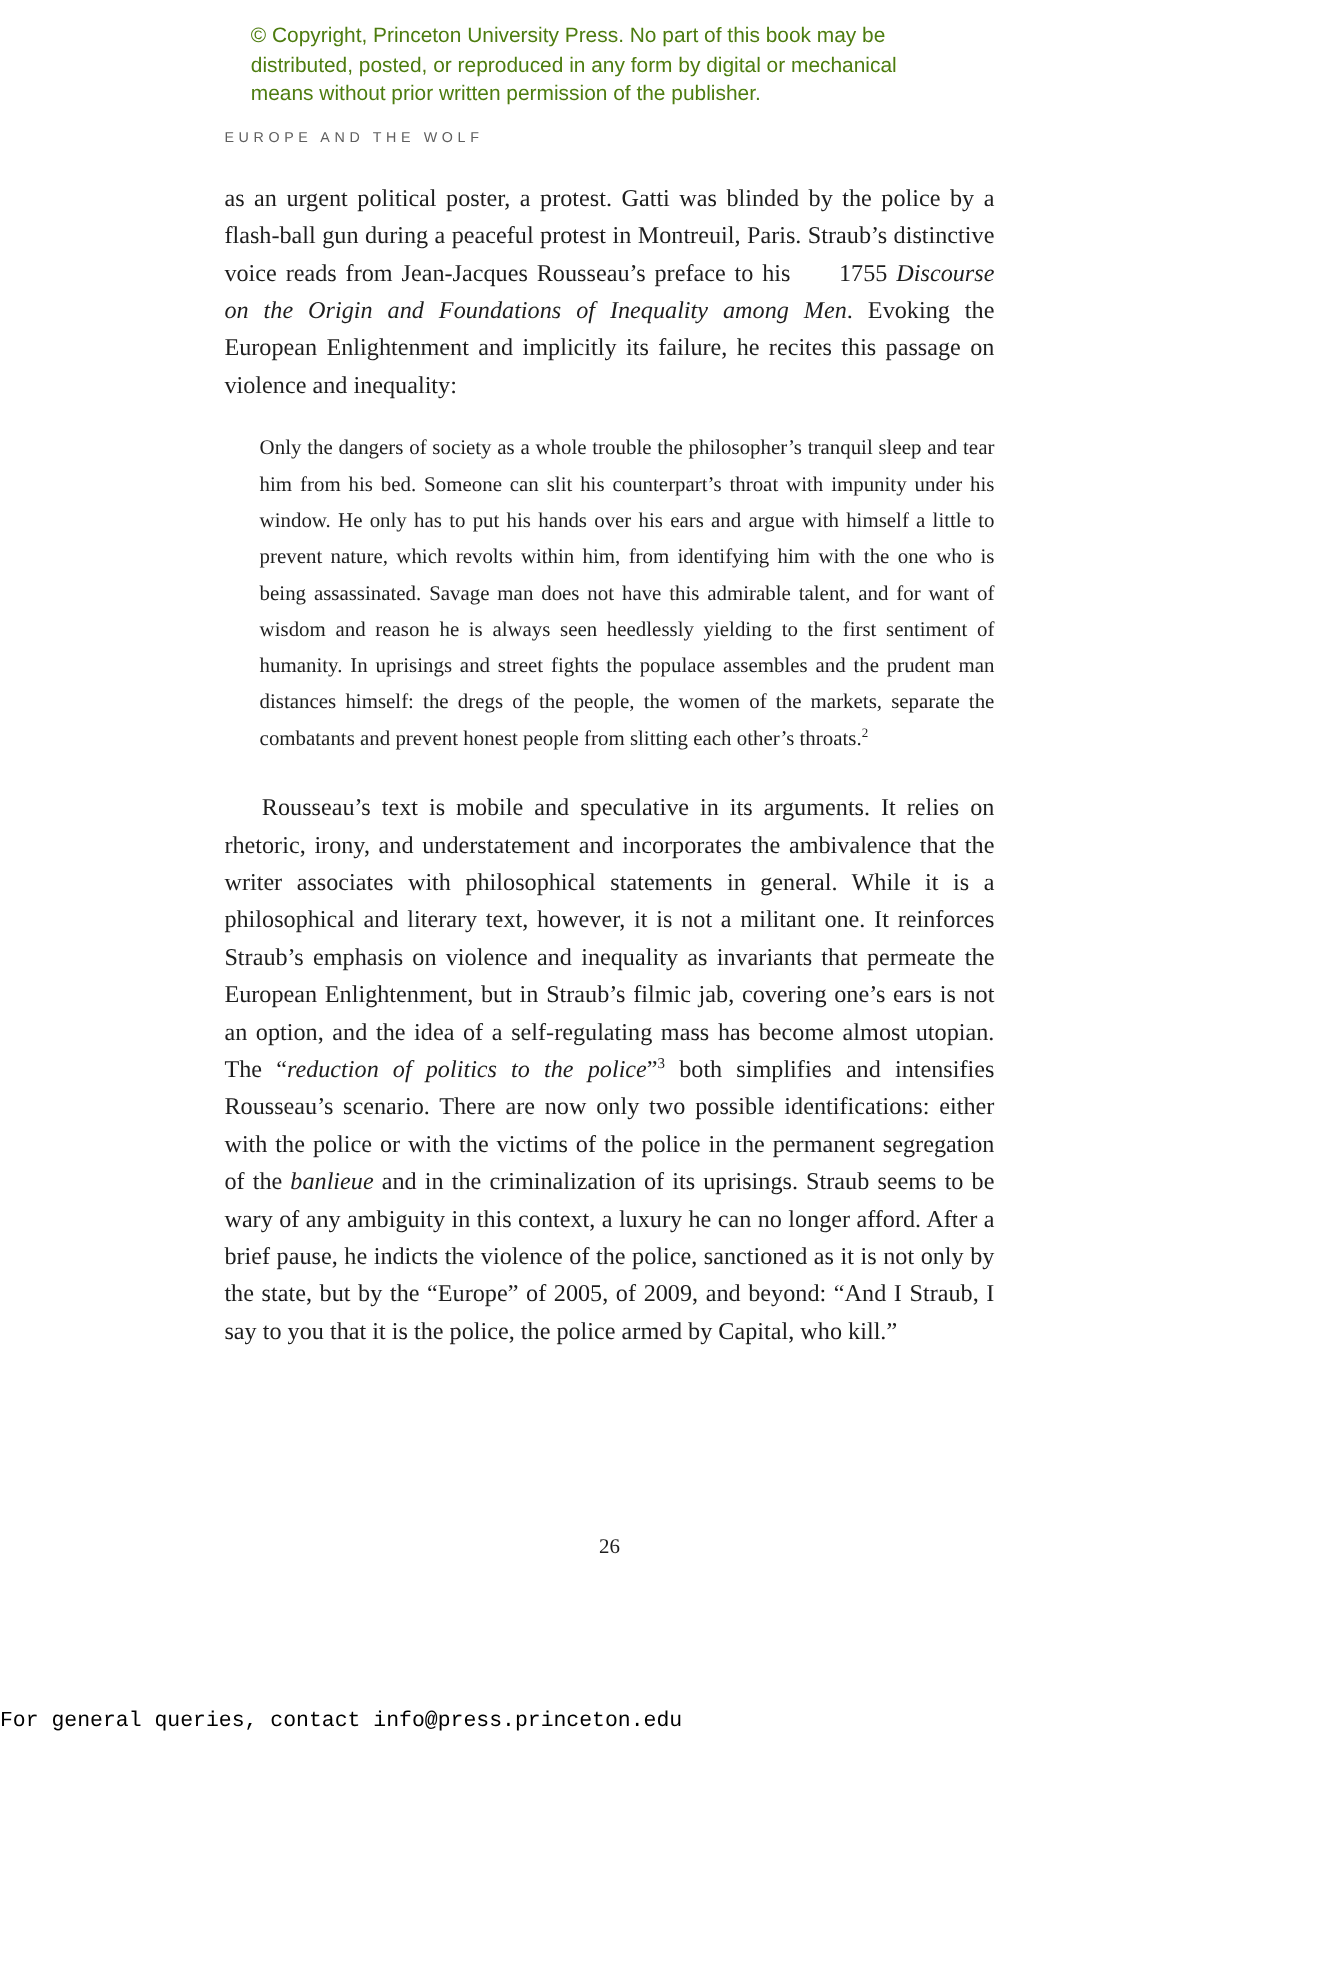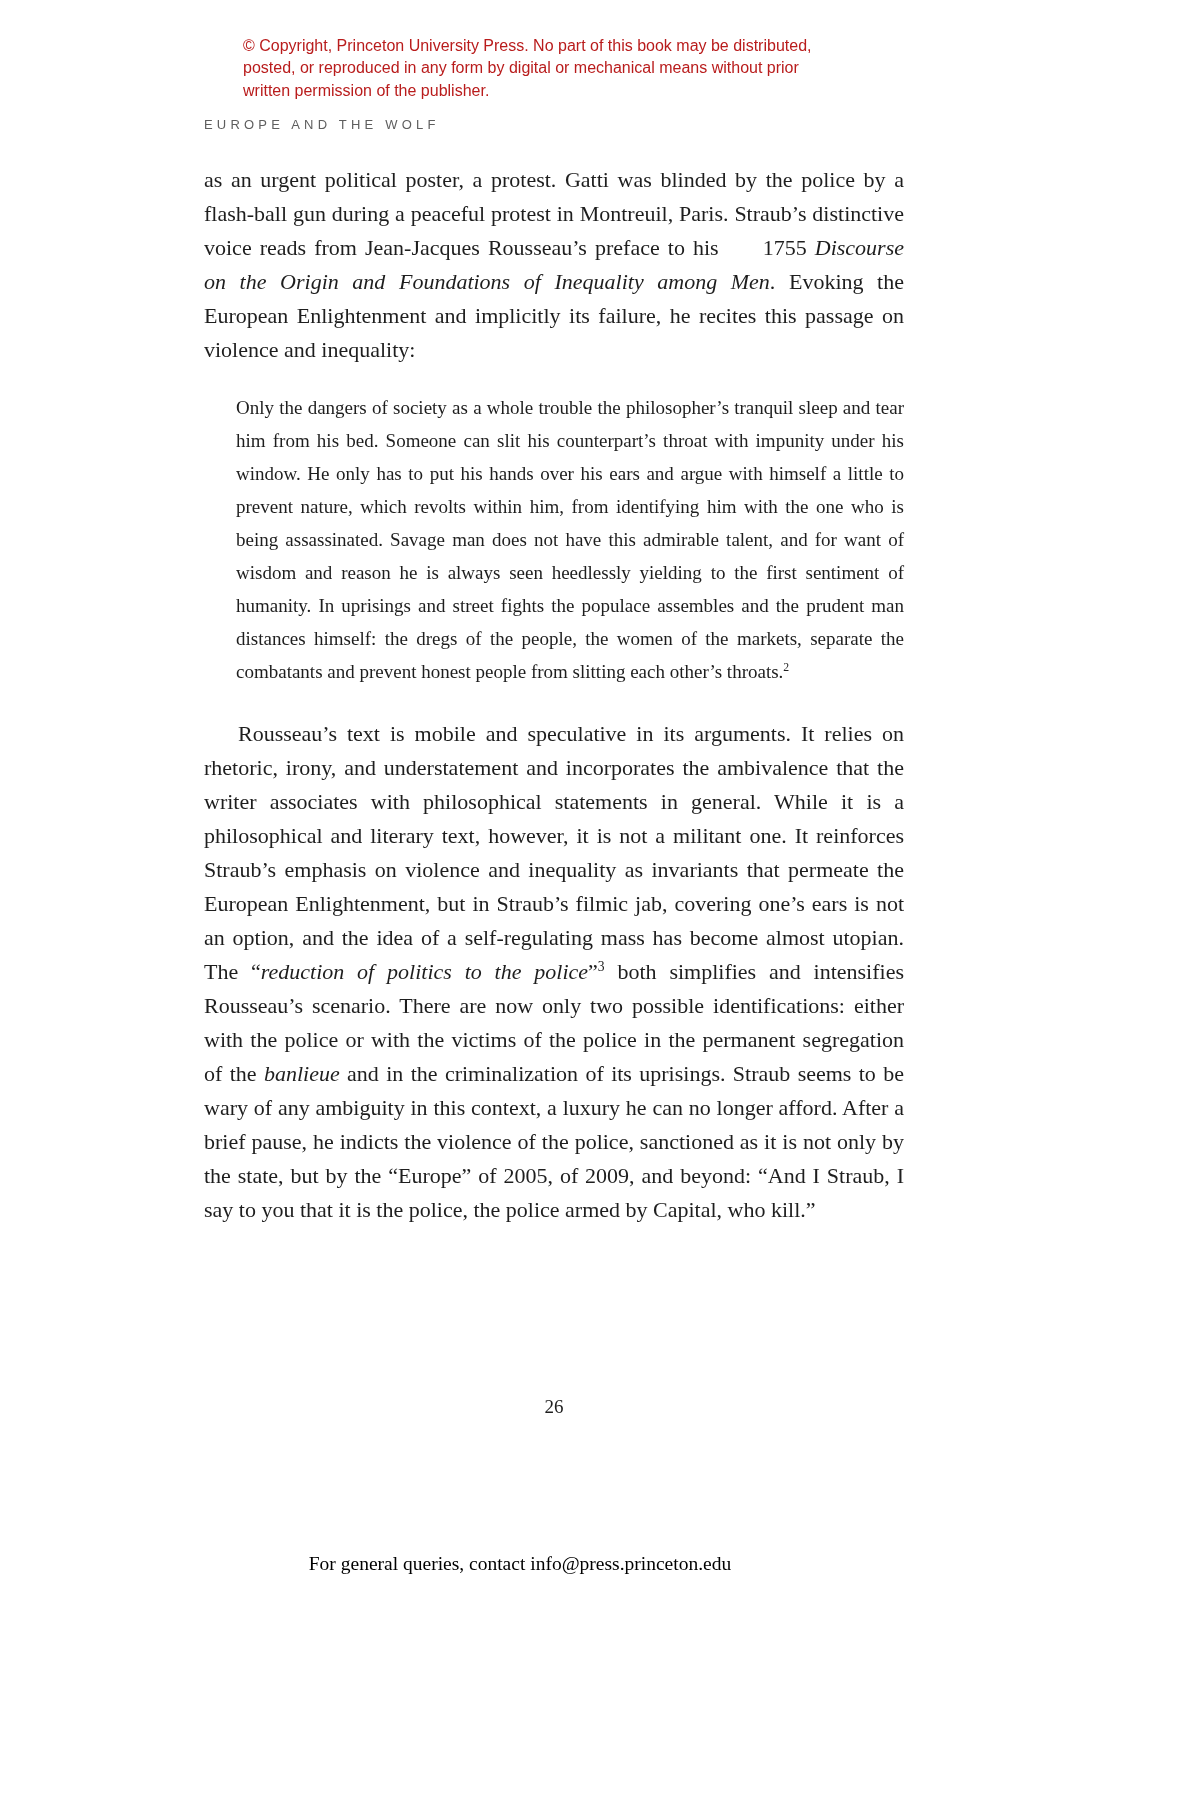--- a/index.html
+++ b/index.html
@@ -13,24 +13,24 @@
     color: #1e1e1e;
   }
   .page { position: absolute; inset: 0; }
 
   .copyright {
     position: absolute;
     left: 228px;
     top: 20px;
     width: 588px;
     font-family: "Liberation Sans", sans-serif;
-    font-size: 16px;
+    font-size: 19px;
     line-height: 1.4;
-    color: #b91c1c;
-    margin: 15px;
+    color: #4d7c0f;
+    margin: 0;
   }
 
   .running-head {
     position: absolute;
     left: 204px;
     top: 117px;
     width: 700px;
     text-align: left;
     font-family: "Liberation Sans", sans-serif;
     font-size: 13px;
@@ -78,22 +78,22 @@
     font-size: 19px;
     color: #1e1e1e;
     margin-top: 24px;
   }
 
   .footer-line {
     position: absolute;
     left: 0;
     top: 1553px;
     width: 1040px;
-    text-align: center;
-    font-family: Liberation Serif, serif;
+    text-align: left;
+    font-family: Liberation Mono, monospace;
     font-size: 19.5px;
     color: #000000;
   }
 </style>
 </head>
 <body>
 
 <div class="page">
 
   <p class="copyright">© Copyright, Princeton University Press. No part of this book may be distributed, posted, or reproduced in any form by digital or mechanical means without prior written permission of the publisher.</p>

